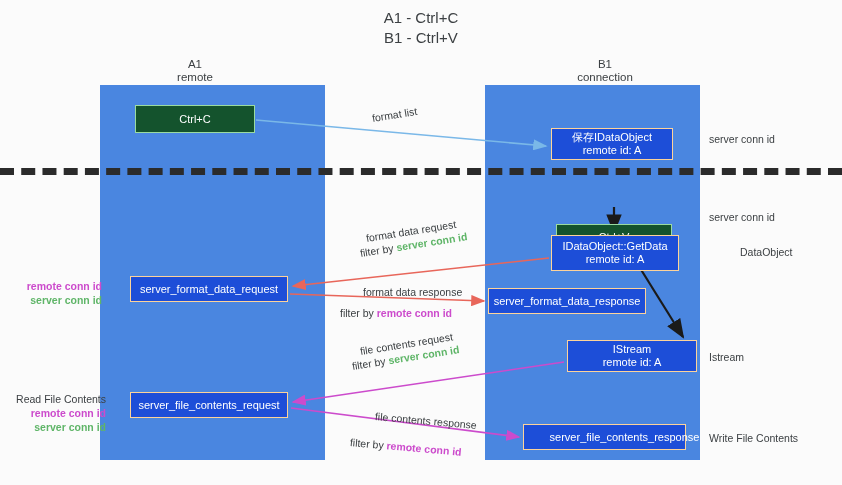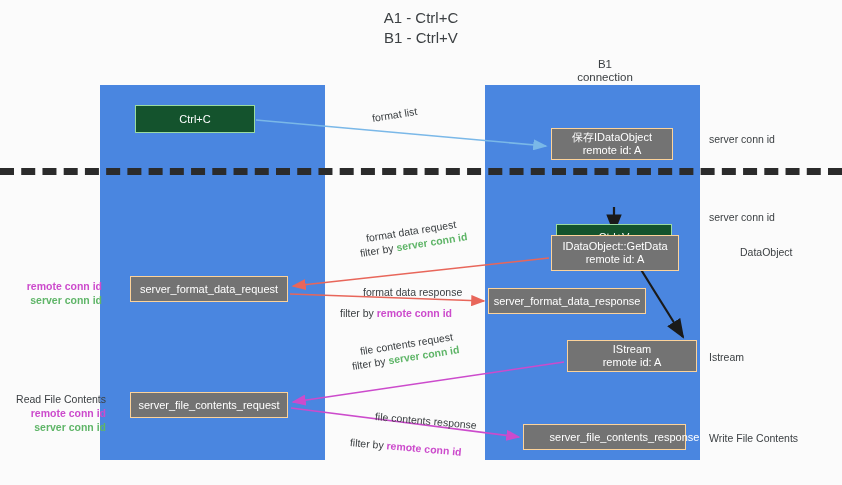--- a/index.html
+++ b/index.html
@@ -38,21 +38,21 @@
   }
 
   
   .node{
     position:absolute;box-sizing:border-box;
     display:flex;flex-direction:column;align-items:center;justify-content:center;
     color:#ffffff;font-size:11px;line-height:13px;text-align:center;
     border:1px solid rgba(255,255,255,.55);
   }
   .node.green{background:#14532d;border-color:#9adba0;}
-  .node.orange{background:#737373;border-color:#fdd39a;}
+  .node.orange{background:#1d4ed8;border-color:#fdd39a;}
   .node .l2{font-size:11px;}
 
   #n-ctrlc{left:135px;top:105px;width:120px;height:28px;}
   #n-save{left:551px;top:128px;width:122px;height:32px;}
   #n-ctrlv{left:556px;top:180px;width:116px;height:26px;margin-top:44px;}
   #n-getdata{left:551px;top:235px;width:128px;height:36px;}
   #n-istream{left:567px;top:340px;width:130px;height:32px;}
   #n-fmtreq{left:130px;top:276px;width:158px;height:26px;}
   #n-fmtresp{left:488px;top:288px;width:158px;height:26px;}
   #n-filereq{left:130px;top:392px;width:158px;height:26px;}
@@ -97,20 +97,24 @@
 </head>
 <body>
 
 <div id="stage">
 
   <div class="title">
     <div>A1 - Ctrl+C</div>
     <div>B1 - Ctrl+V</div>
   </div>
 
+  <div class="col-head" id="head-a1">
+    <div>A1</div>
+    <div>remote</div>
+  </div>
   <div class="col-head" id="head-b1">
     <div>B1</div>
     <div>connection</div>
   </div>
 
   <div class="lane" id="lane-a1"></div>
   <div class="lane" id="lane-b1"></div>
 
   <svg id="wires" viewBox="0 0 842 485">
     <defs>

